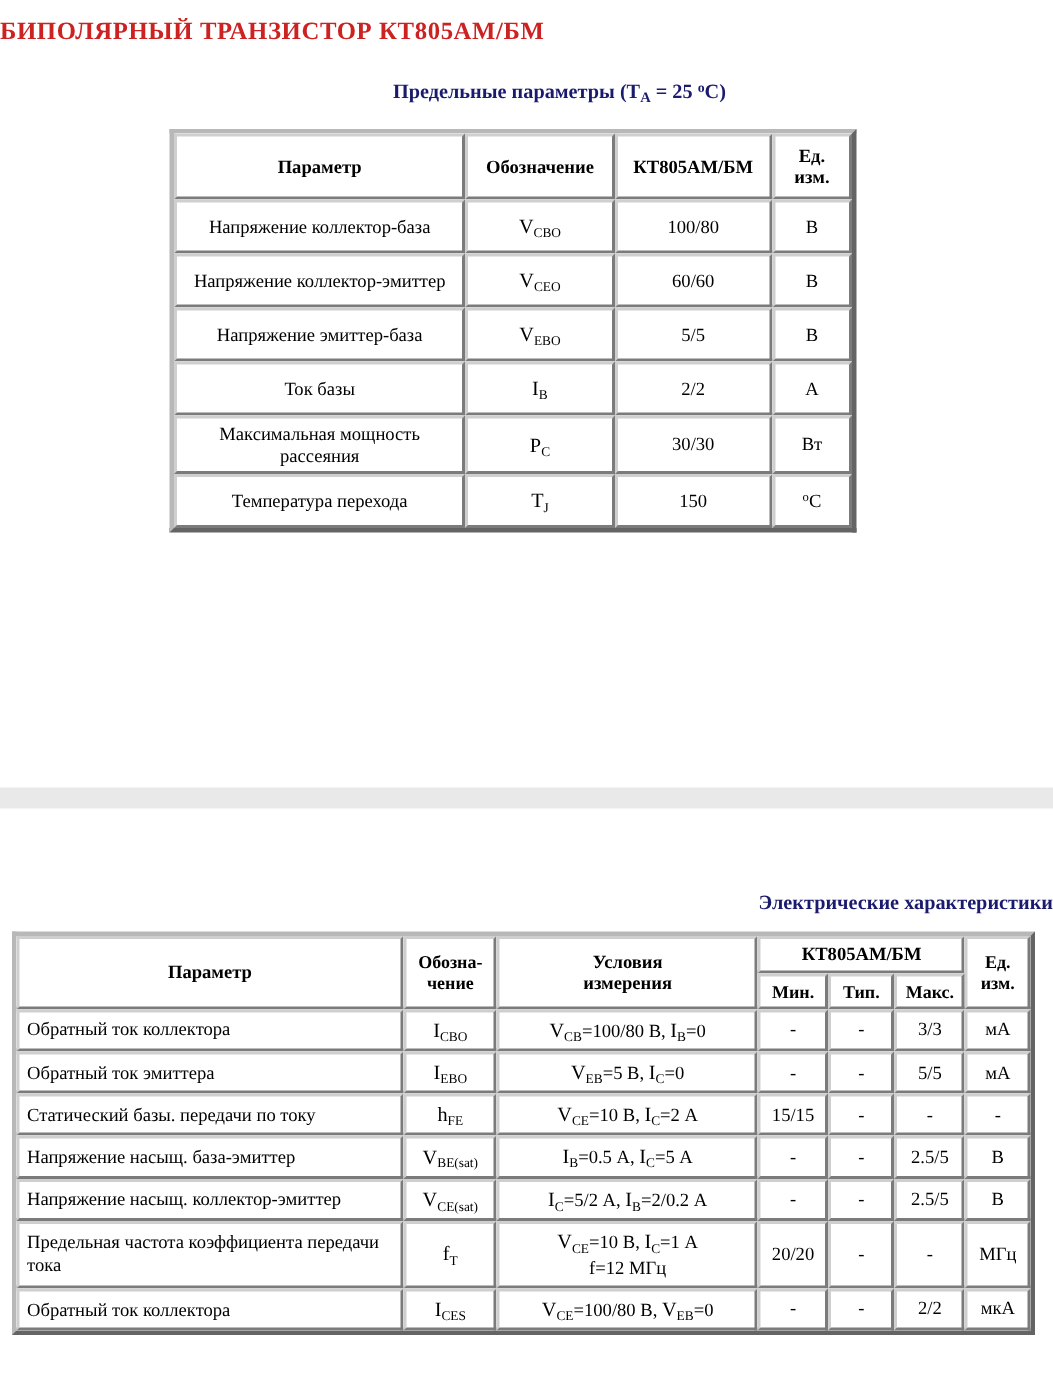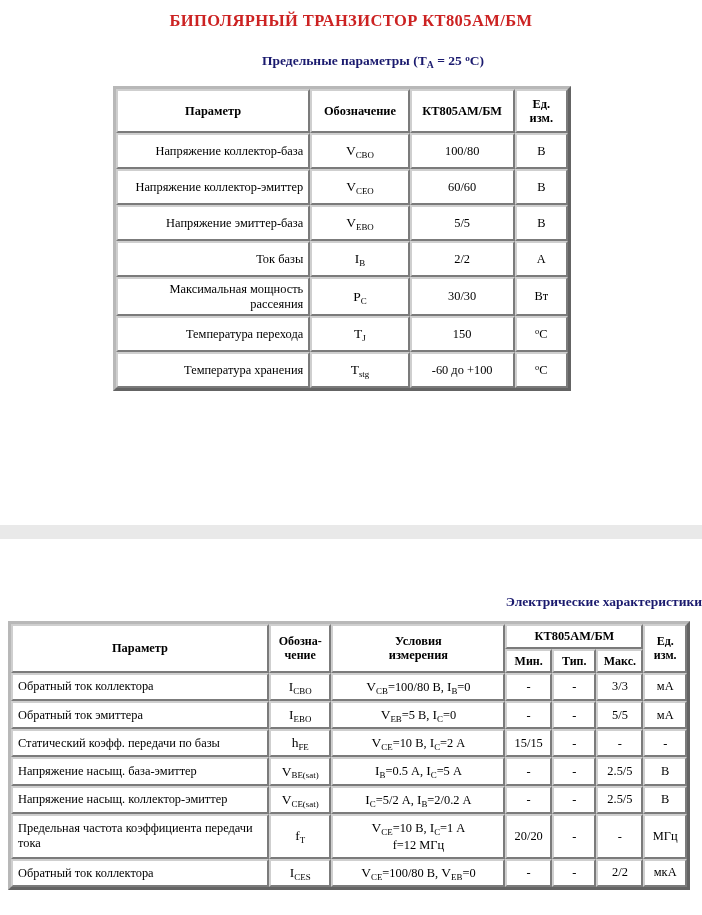--- a/index.html
+++ b/index.html
@@ -10,21 +10,21 @@
   body {
     width: 702px;
     height: 915px;
     position: relative;
     overflow: hidden;
     font-family: "Liberation Serif", "DejaVu Serif", serif;
     color: #000000;
   }
 
   .page-title {
-    text-align: center;
+    text-align: left;
     color: #cc2222;
     font-weight: bold;
     font-size: 16.5px;
     letter-spacing: 0.4px;
     margin: 11px 0 0 0;
     font-family: "Liberation Serif", "DejaVu Serif", serif;
   }
 
   .section-title {
     text-align: center;
@@ -73,21 +73,21 @@
     position: absolute;
     left: 113px;
     top: 86px;
   }
   #limits-table { width: 458px; }
   #limits-table col.c-param  { width: 198px; }
   #limits-table col.c-sym    { width: 100px; }
   #limits-table col.c-val    { width: 106px; }
   #limits-table col.c-unit   { width: 54px; }
 
-  #limits-table td.param { text-align: right; line-height: 1.18; height: 26px; }
+  #limits-table td.param { text-align: center; line-height: 1.18; height: 26px; }
   #limits-table td.sym   { text-align: center; }
   #limits-table td.val   { text-align: center; }
   #limits-table td.unit  { text-align: center; }
   #limits-table thead th { height: 34px; line-height: 1.15; }
 
   
   #electrical-table-wrap {
     position: absolute;
     left: 8px;
     top: 621px;
@@ -183,26 +183,20 @@
         <tr>
           <td class="param">Максимальная мощность рассеяния</td>
           <td class="sym"><span class="nowrap"><span class="sym-main">P</span><sub>C</sub></span></td>
           <td class="val">30/30</td>
           <td class="unit">Вт</td>
         </tr>
         <tr>
           <td class="param">Температура перехода</td>
           <td class="sym"><span class="nowrap"><span class="sym-main">T</span><sub>J</sub></span></td>
           <td class="val">150</td>
-          <td class="unit"><sup>o</sup>C</td>
-        </tr>
-        <tr>
-          <td class="param">Температура хранения</td>
-          <td class="sym"><span class="nowrap"><span class="sym-main">T</span><sub>stg</sub></span></td>
-          <td class="val">-60 до +100</td>
           <td class="unit"><sup>o</sup>C</td>
         </tr>
       </tbody>
   </table>
 </div>
 
 <div class="gray-band"></div>
 
 <h2 class="section-title" id="electrical-title" style="position:absolute; left:0; right:0; top:594px;">Электрические характеристики</h2>
 
@@ -253,21 +247,21 @@
         <tr>
           <td class="param">Обратный ток эмиттера</td>
           <td class="sym"><span class="nowrap"><span class="sym-main">I</span><sub>EBO</sub></span></td>
           <td class="cond"><span class="nowrap"><span class="nowrap"><span class="sym-main">V</span><sub>EB</sub></span>=5 В,  </span><span class="nowrap"><span class="nowrap"><span class="sym-main">I</span><sub>C</sub></span>=0</span></td>
           <td class="num">-</td>
           <td class="num">-</td>
           <td class="num">5/5</td>
           <td class="unit">мА</td>
         </tr>
         <tr>
-          <td class="param">Статический коэфф. передачи по базы</td>
+          <td class="param">Статический базы. передачи по току</td>
           <td class="sym"><span class="nowrap"><span class="sym-main">h</span><sub>FE</sub></span></td>
           <td class="cond"><span class="nowrap"><span class="nowrap"><span class="sym-main">V</span><sub>CE</sub></span>=10 В,  </span><span class="nowrap"><span class="nowrap"><span class="sym-main">I</span><sub>C</sub></span>=2 А</span></td>
           <td class="num">15/15</td>
           <td class="num">-</td>
           <td class="num">-</td>
           <td class="unit">-</td>
         </tr>
         <tr>
           <td class="param">Напряжение насыщ. база-эмиттер</td>
           <td class="sym"><span class="nowrap"><span class="sym-main">V</span><sub>BE(sat)</sub></span></td>

